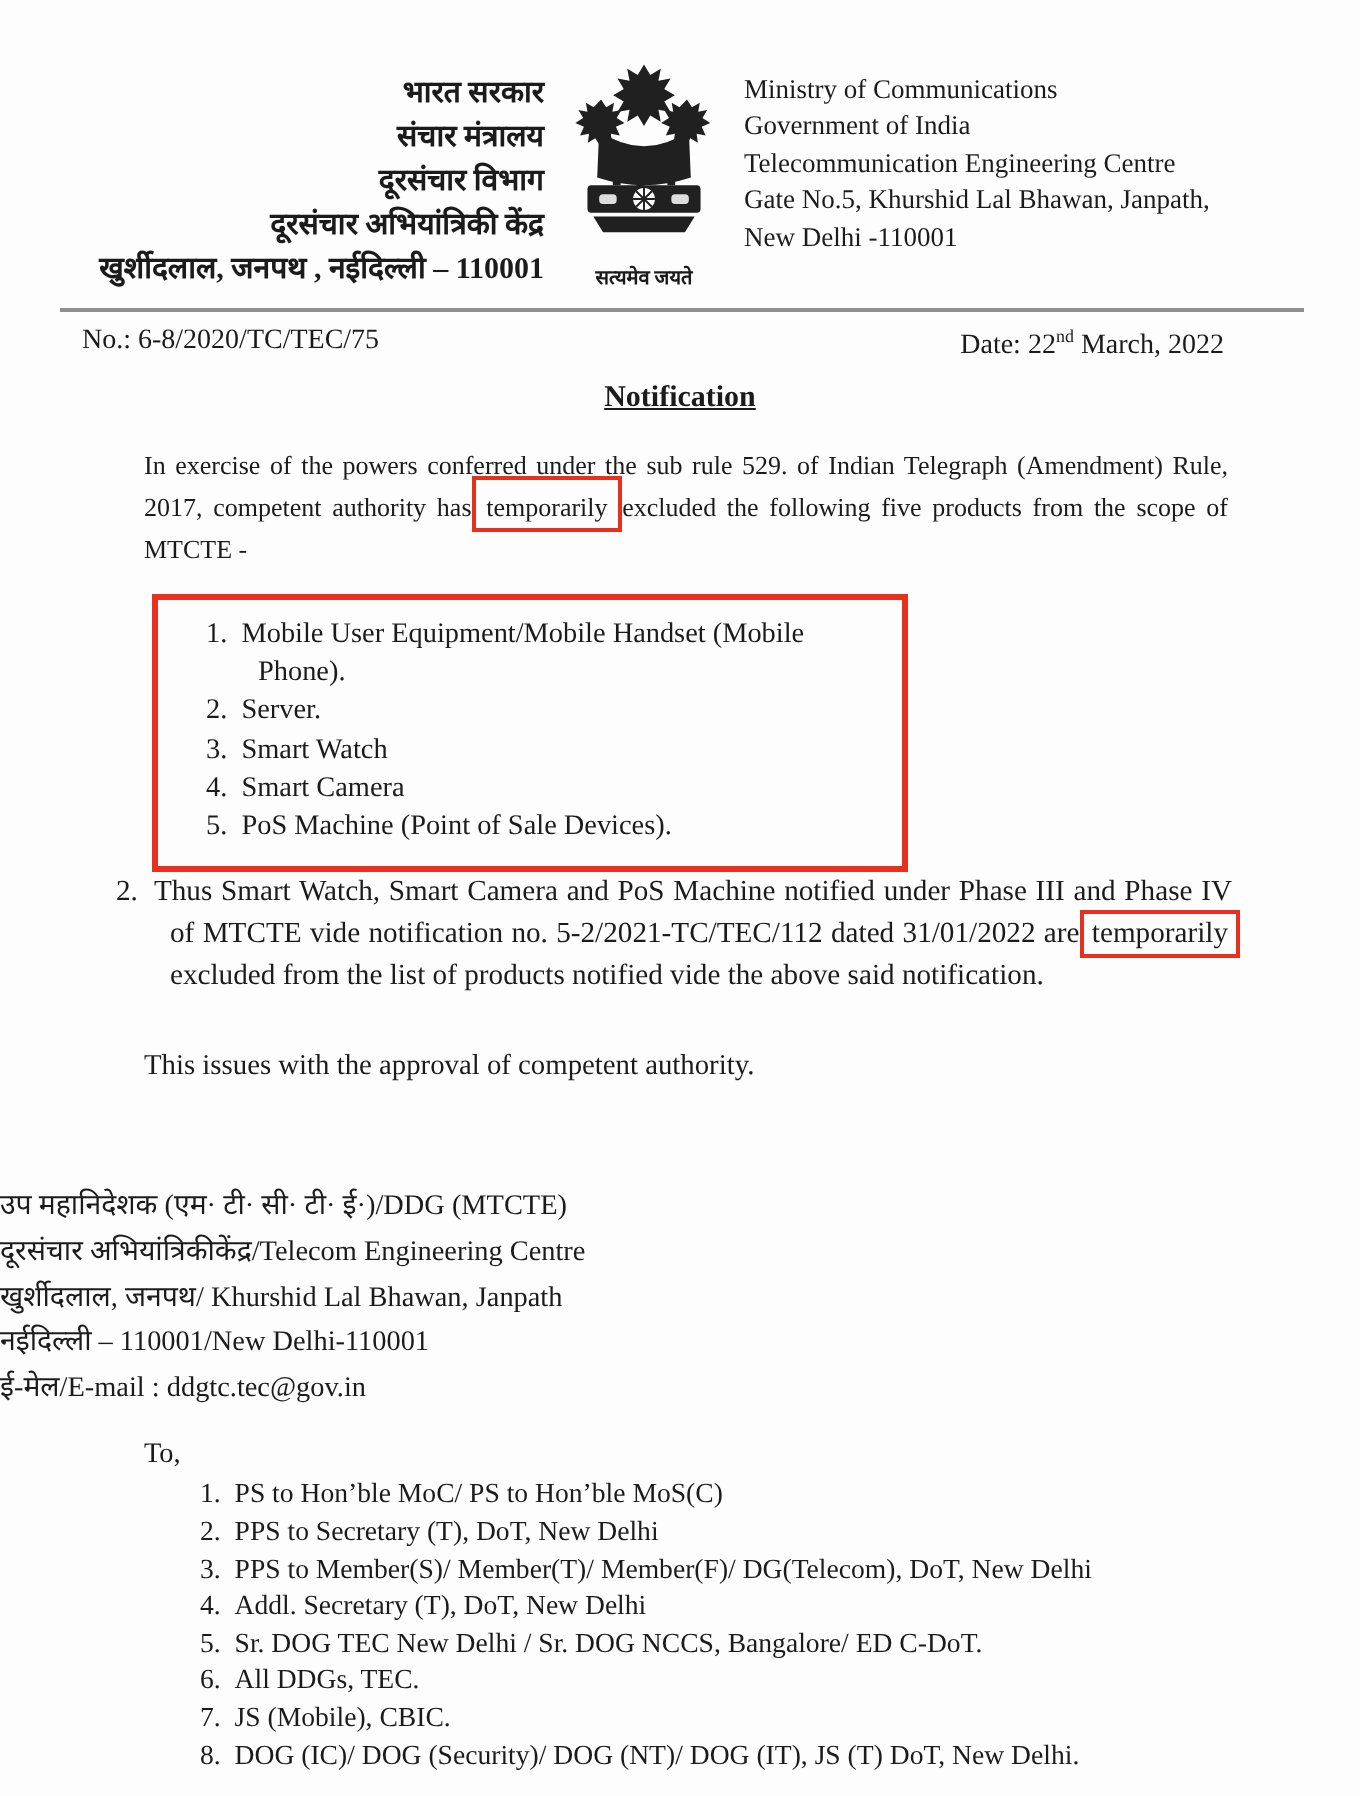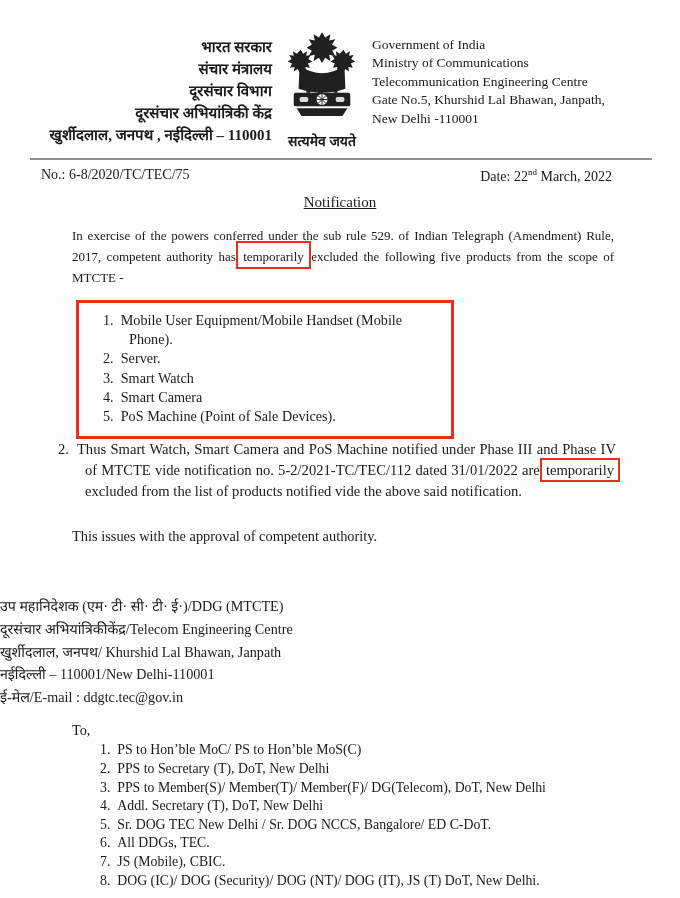--- a/index.html
+++ b/index.html
@@ -10,31 +10,31 @@
     color: #1b1b1b;
     position: relative;
   }
   .page { width: 680px; height: 898px; background: #fdfdfd; padding-top: 30px; }
 
   
   .letterhead { display: flex; align-items: flex-start; padding: 0 28px 0 30px; }
   .hindi-block { flex: 1 1 auto; text-align: right; font-weight: bold; font-size: 15px; line-height: 22px; padding-top: 6px; }
   .emblem-wrap { width: 100px; flex: 0 0 auto; text-align: center; padding: 0 6px; }
   .emblem-wrap svg { display: block; margin: 0 auto; }
-  .emblem-motto { font-size: 14px; font-weight: bold; margin-top: 1px; }
+  .emblem-motto { font-size: 10px; font-weight: bold; margin-top: 1px; }
   .english-block { flex: 0 0 280px; text-align: left; font-size: 13.5px; line-height: 18.4px; padding-top: 6px; }
 
   .header-rule { border: none; border-top: 2px solid #8f8f8f; margin: 8px 28px 0 30px; }
 
   
   .ref-row { display: flex; justify-content: space-between; font-size: 14px; margin: 7px 68px 0 41px; }
   .ref-date sup { font-size: 9px; }
 
   
-  .doc-title { text-align: center; font-weight: normal; text-decoration: underline; font-size: 15px; margin-top: 9px; }
+  .doc-title { text-align: center; font-weight: bold; text-decoration: underline; font-size: 15px; margin-top: 9px; }
 
   
   .para1 { margin: 14px 66px 0 72px; font-size: 13px; line-height: 21px; text-align: justify; }
 
   .red-inline-box {
     border: 2px solid #e8301f;
     padding: 6px 5px 3px 5px;
     margin: -6px -5px -3px -5px;
     display: inline;
   }
@@ -105,22 +105,22 @@
           <line x1="36" y1="67" x2="44" y2="75"></line>
           <line x1="44" y1="67" x2="36" y2="75"></line>
         </g>
 
         <rect x="17" y="68.5" width="9" height="5" rx="2" fill="#ffffff" opacity="0.85"></rect>
         <rect x="54" y="68.5" width="9" height="5" rx="2" fill="#ffffff" opacity="0.85"></rect>
       </svg>
       <div class="emblem-motto">सत्यमेव जयते</div>
     </div>
     <div class="english-block">
+      <div>Ministry of Communications</div>
       <div>Government of India</div>
-      <div>Ministry of Communications</div>
       <div>Telecommunication Engineering Centre</div>
       <div>Gate No.5, Khurshid Lal Bhawan, Janpath,</div>
       <div>New Delhi -110001</div>
     </div>
   </div>
 
   <hr class="header-rule">
 
   <div class="ref-row">
     <span class="ref-no">No.: 6-8/2020/TC/TEC/75</span>

